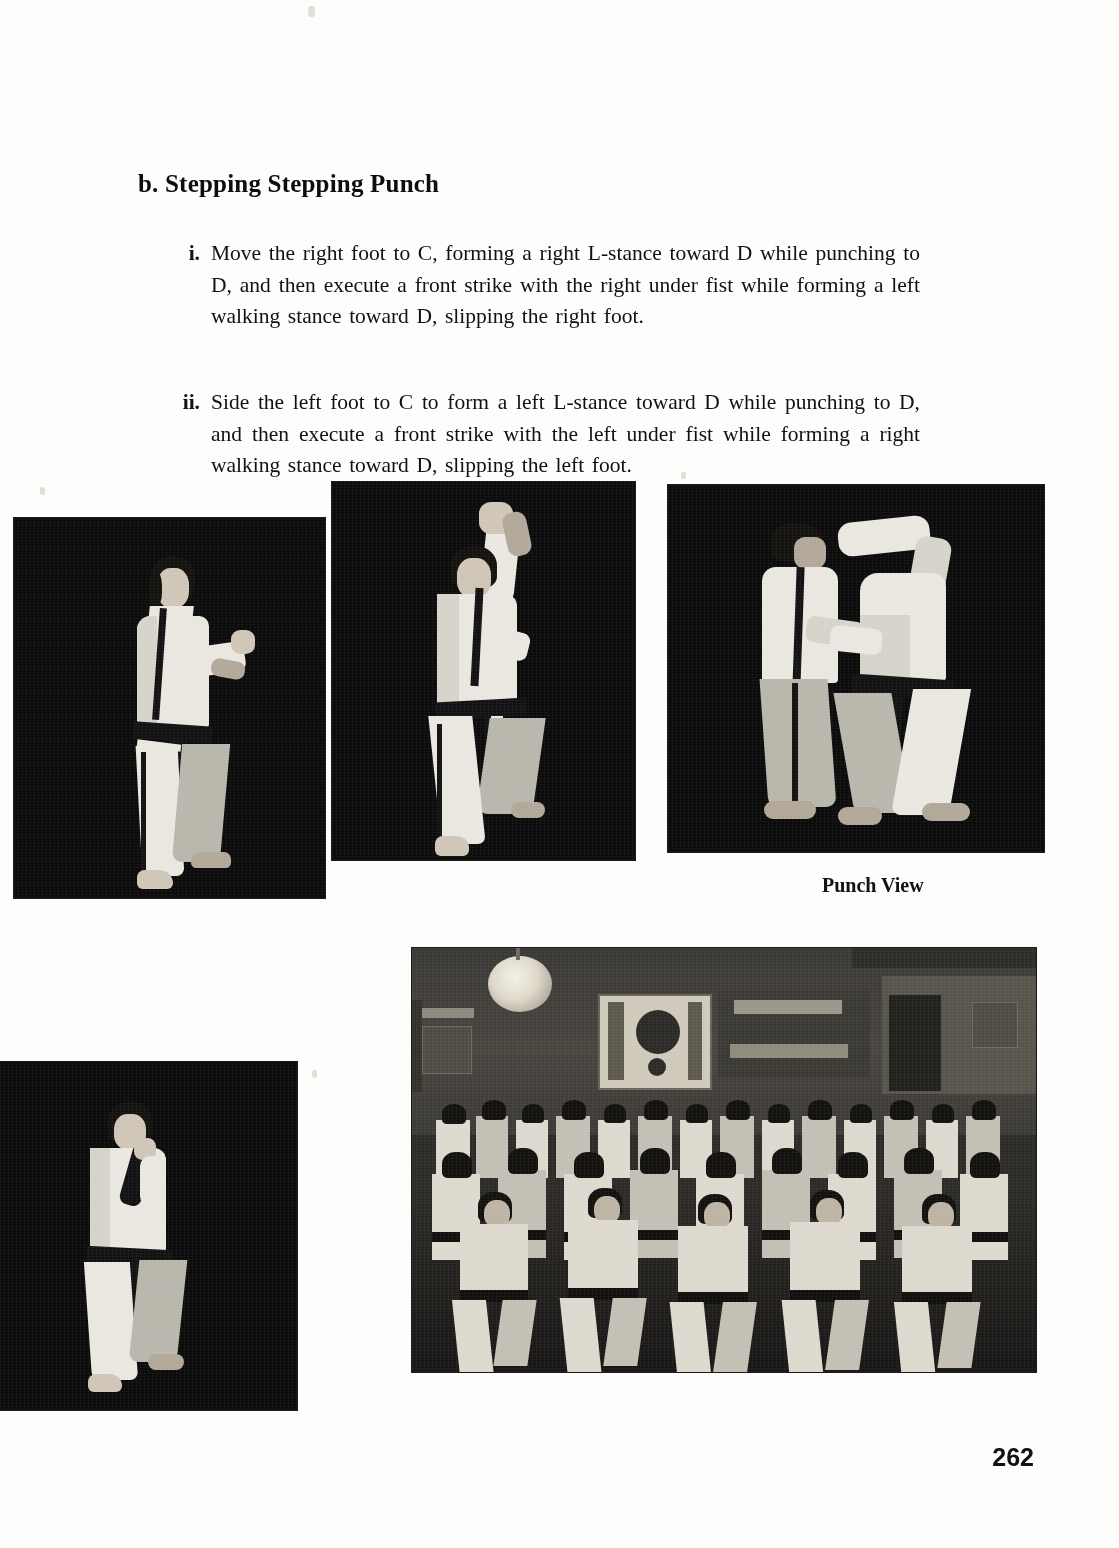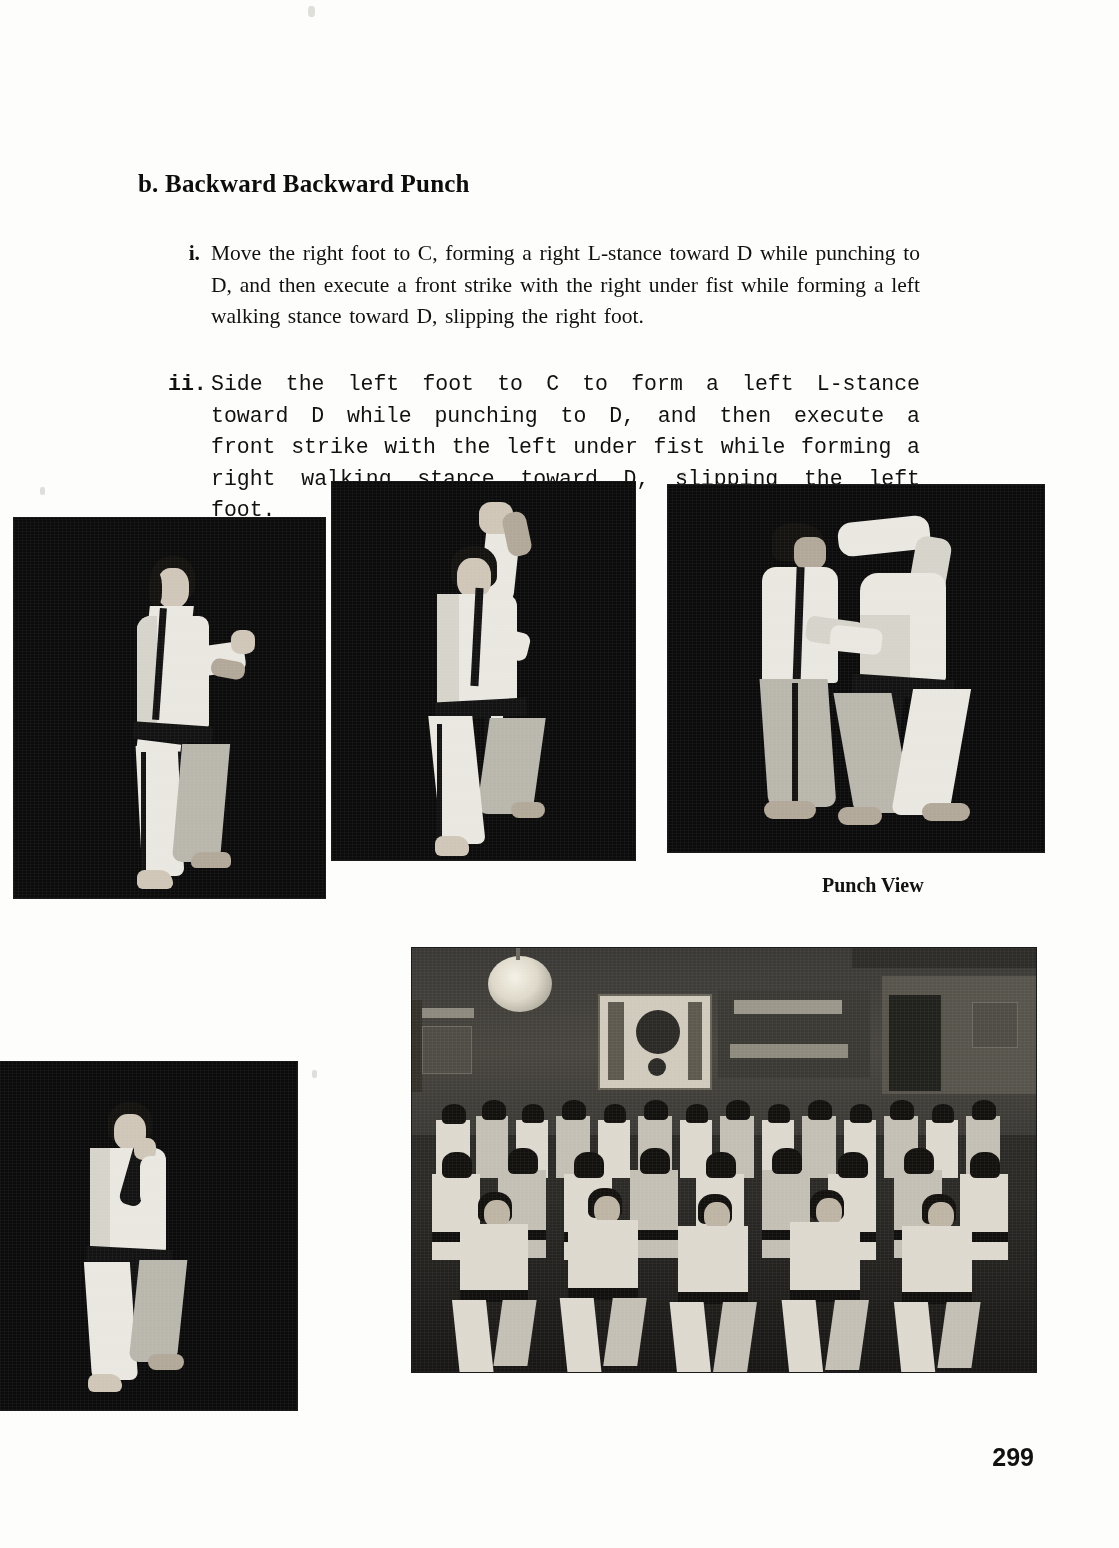--- a/index.html
+++ b/index.html
@@ -143,28 +143,28 @@
 </head>
 <body>
 
 <div id="page">
 
   <div class="scan-speck" style="left:308px; top:6px; width:7px; height:11px;"></div>
   <div class="scan-speck" style="left:40px; top:487px; width:5px; height:8px;"></div>
   <div class="scan-speck" style="left:681px; top:472px; width:5px; height:7px;"></div>
   <div class="scan-speck" style="left:312px; top:1070px; width:5px; height:8px;"></div>
 
-  <div class="heading">b. Backward Backward Punch</div>
+  <div class="heading">b. Stepping Stepping Punch</div>
 
   <div class="item" style="top:238px;">
     <span class="marker">i.</span>
     <span class="body loose">Move the right foot to C, forming a right L-stance toward D while punching to D, and then execute a front strike with the right under fist while forming a left walking stance toward D, slipping the right foot.</span>
   </div>
 
-  <div class="item" style="top:369px;font-family:Liberation Mono, monospace;">
+  <div class="item" style="top:387px;">
     <span class="marker">ii.</span>
     <span class="body loose">Side the left foot to C to form a left L-stance toward D while punching to D, and then execute a front strike with the left under fist while forming a right walking stance toward D, slipping the left foot.</span>
   </div>
 
   <div class="photo" style="left:14px; top:518px; width:311px; height:380px;">
     <div class="fig" style="left:105px; top:38px; width:140px; height:335px;">
 
       <div class="hair" style="left:32px; top:0px; width:44px; height:44px; border-radius:46% 46% 30% 30%;"></div>
       <div class="skin" style="left:38px; top:12px; width:32px; height:40px; border-radius:42%;"></div>
       <div class="hair" style="left:30px; top:16px; width:13px; height:34px; border-radius:40%;"></div>
@@ -399,15 +399,15 @@
       <div class="st-head" style="left:496px; top:14px; width:26px; height:28px;"></div>
       <div class="st-body" style="left:470px; top:38px; width:70px; height:76px;"></div>
       <div class="st-belt" style="left:470px; top:104px; width:70px; height:12px;"></div>
       <div class="st-body" style="left:466px; top:114px; width:34px; height:78px; transform:skewX(6deg);"></div>
       <div class="st-body sh" style="left:510px; top:114px; width:34px; height:66px; transform:skewX(-8deg);"></div>
     </div>
 
     <div class="grain"></div>
   </div>
 
-  <div class="page-number">299</div>
+  <div class="page-number">262</div>
 
 </div>
 
 </body></html>

